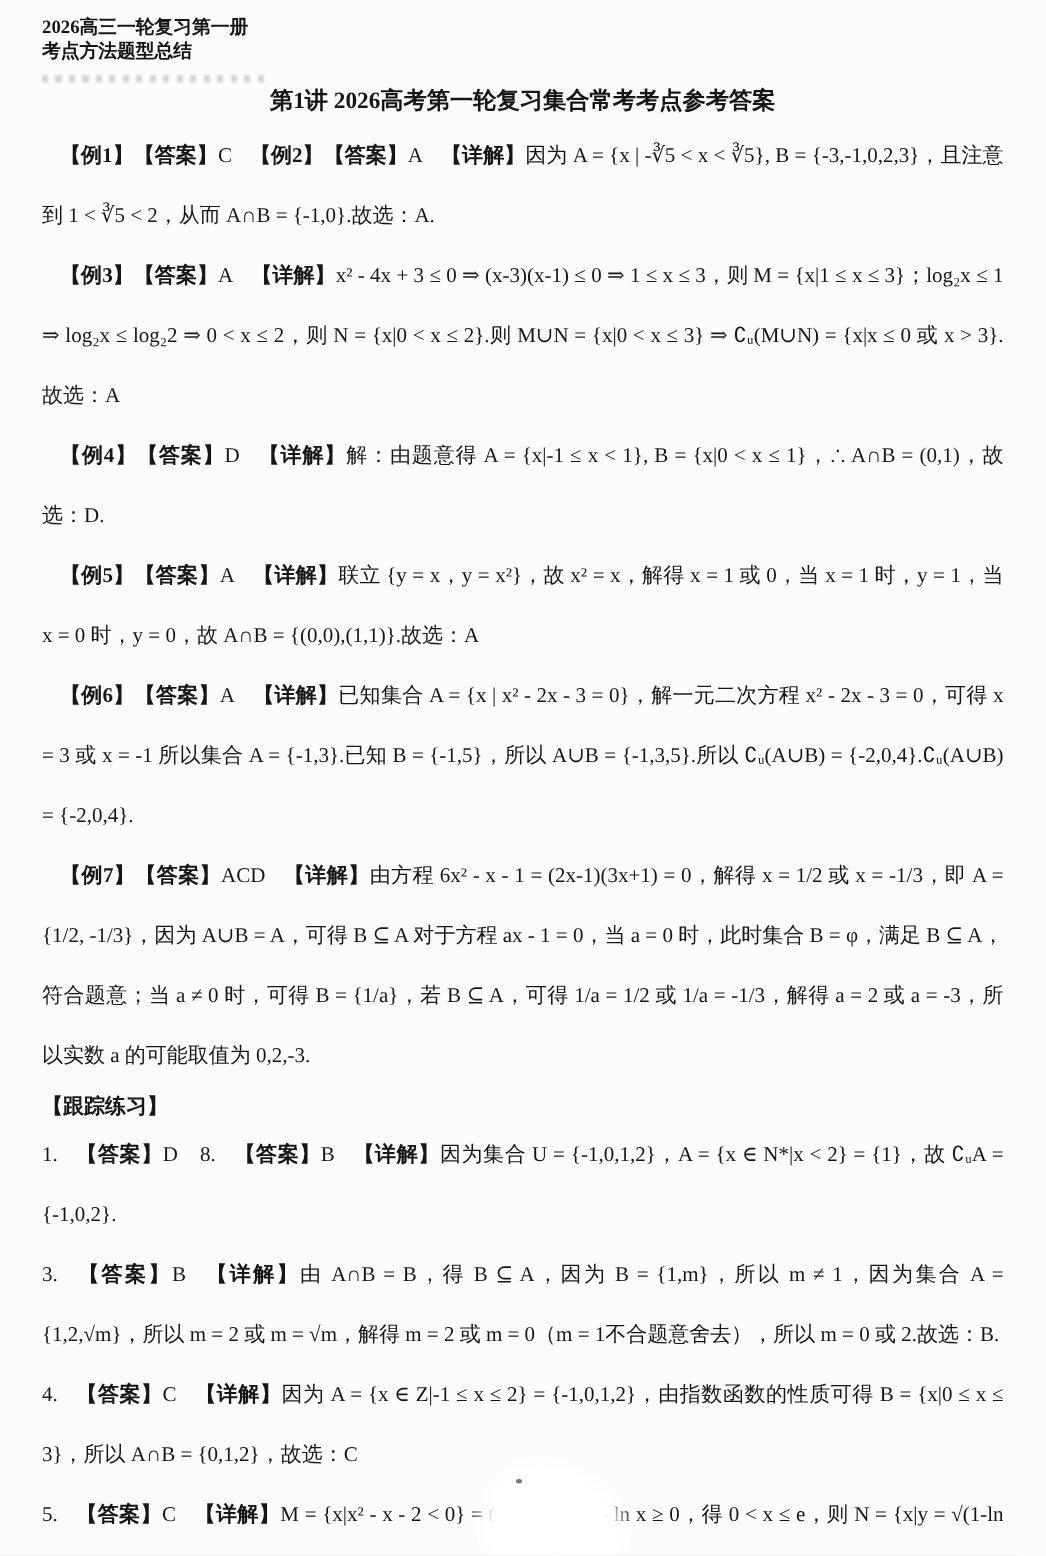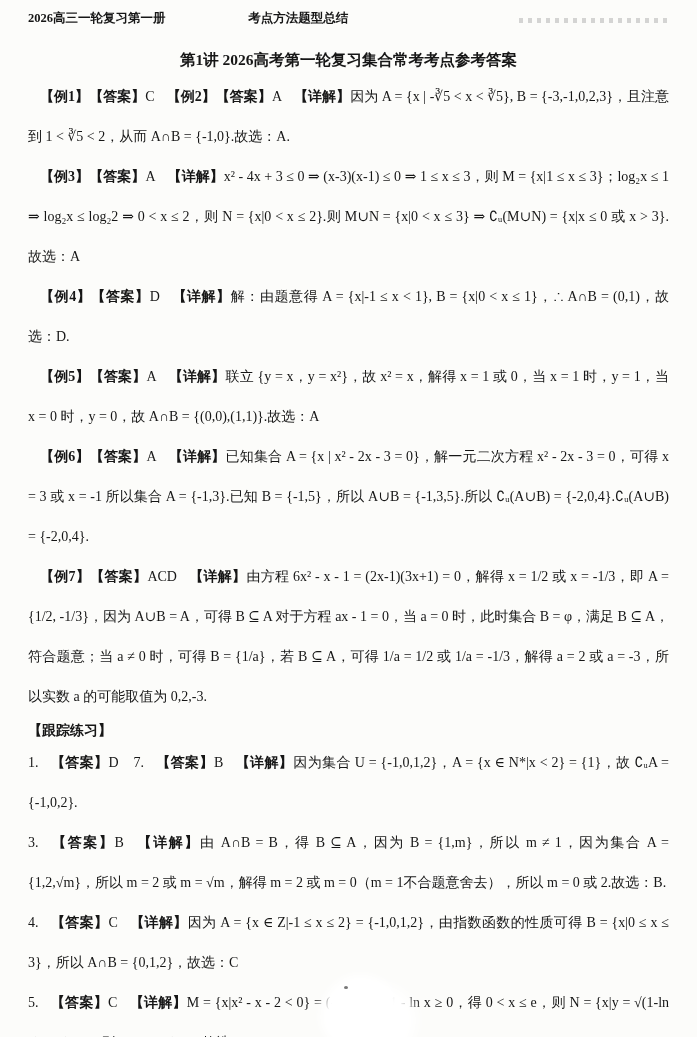--- a/index.html
+++ b/index.html
@@ -9,33 +9,33 @@
     margin:0 auto;
     background:#fcfcfa;
     box-sizing:border-box;
     padding:10px 28px 0 28px;
     overflow:hidden;
     font-family:"Liberation Serif","DejaVu Serif",serif;
     color:#161616;
   }
   .hdr{
     display:flex;align-items:flex-start;
-    font-weight:700;font-size:12.5px;line-height:16px;
+    font-weight:700;font-size:12.5px;line-height:16px;flex-direction:column;
   }
   .hdr .hl{flex:1.1;text-align:left;}
   .hdr .hc{flex:1;text-align:left;white-space:nowrap;}
   .hdr .hr{flex:1.1;display:flex;justify-content:flex-end;padding-top:8px;}
   .faint-marks{
     width:150px;height:5px;opacity:.4;
     background:repeating-linear-gradient(90deg,#9a9a9a 0 4px,transparent 4px 9px);
     filter:blur(.6px);
   }
   .title{
     text-align:center;font-weight:700;font-size:15.5px;
-    margin:23px 0 6px 0;line-height:22px;
+    margin:2px 0 6px 0;line-height:22px;
   }
   .intro{font-weight:700;font-size:14px;line-height:23px;margin:0;}
   .sec-head{font-weight:700;font-size:14px;line-height:24px;margin:2px 0 0 0;}
   .para{
     font-size:14px;line-height:40px;margin:0;
     text-align:justify;
   }
   .para .seg{font-weight:400;}
   .para .seg.bold{font-weight:700;margin-left:12px;}
   .smudge{
@@ -67,20 +67,20 @@
 
   <p class="para"><span class="seg bold">【例1】【答案】</span><span class="seg">C</span><span class="seg bold">【例2】【答案】</span><span class="seg">A</span><span class="seg bold">【详解】</span><span class="seg">因为 A = {x | -∛5 &lt; x &lt; ∛5}, B = {-3,-1,0,2,3}，且注意到 1 &lt; ∛5 &lt; 2，从而 A∩B = {-1,0}.故选：A.</span></p>
   <p class="para"><span class="seg bold">【例3】【答案】</span><span class="seg">A</span><span class="seg bold">【详解】</span><span class="seg">x² - 4x + 3 ≤ 0 ⇒ (x-3)(x-1) ≤ 0 ⇒ 1 ≤ x ≤ 3，则 M = {x|1 ≤ x ≤ 3}；log₂x ≤ 1 ⇒ log₂x ≤ log₂2 ⇒ 0 &lt; x ≤ 2，则 N = {x|0 &lt; x ≤ 2}.则 M∪N = {x|0 &lt; x ≤ 3} ⇒ ∁ᵤ(M∪N) = {x|x ≤ 0 或 x &gt; 3}.故选：A</span></p>
   <p class="para"><span class="seg bold">【例4】【答案】</span><span class="seg">D</span><span class="seg bold">【详解】</span><span class="seg">解：由题意得 A = {x|-1 ≤ x &lt; 1}, B = {x|0 &lt; x ≤ 1}，∴ A∩B = (0,1)，故选：D.</span></p>
   <p class="para"><span class="seg bold">【例5】【答案】</span><span class="seg">A</span><span class="seg bold">【详解】</span><span class="seg">联立 {y = x，y = x²}，故 x² = x，解得 x = 1 或 0，当 x = 1 时，y = 1，当 x = 0 时，y = 0，故 A∩B = {(0,0),(1,1)}.故选：A</span></p>
   <p class="para"><span class="seg bold">【例6】【答案】</span><span class="seg">A</span><span class="seg bold">【详解】</span><span class="seg">已知集合 A = {x | x² - 2x - 3 = 0}，解一元二次方程 x² - 2x - 3 = 0，可得 x = 3 或 x = -1 所以集合 A = {-1,3}.已知 B = {-1,5}，所以 A∪B = {-1,3,5}.所以 ∁ᵤ(A∪B) = {-2,0,4}.∁ᵤ(A∪B) = {-2,0,4}.</span></p>
   <p class="para"><span class="seg bold">【例7】【答案】</span><span class="seg">ACD</span><span class="seg bold">【详解】</span><span class="seg">由方程 6x² - x - 1 = (2x-1)(3x+1) = 0，解得 x = 1/2 或 x = -1/3，即 A = {1/2, -1/3}，因为 A∪B = A，可得 B ⊆ A 对于方程 ax - 1 = 0，当 a = 0 时，此时集合 B = φ，满足 B ⊆ A，符合题意；当 a ≠ 0 时，可得 B = {1/a}，若 B ⊆ A，可得 1/a = 1/2 或 1/a = -1/3，解得 a = 2 或 a = -3，所以实数 a 的可能取值为 0,2,-3.</span></p>
 
   <p class="sec-head">【跟踪练习】</p>
 
-  <p class="para"><span class="seg">1.</span><span class="seg bold">【答案】</span><span class="seg">D　7.</span><span class="seg bold">【答案】</span><span class="seg">B</span><span class="seg bold">【详解】</span><span class="seg">因为集合 U = {-1,0,1,2}，A = {x ∈ N*|x &lt; 2} = {1}，故 ∁ᵤA = {-1,0,2}.</span></p>
+  <p class="para"><span class="seg">1.</span><span class="seg bold">【答案】</span><span class="seg">D　8.</span><span class="seg bold">【答案】</span><span class="seg">B</span><span class="seg bold">【详解】</span><span class="seg">因为集合 U = {-1,0,1,2}，A = {x ∈ N*|x &lt; 2} = {1}，故 ∁ᵤA = {-1,0,2}.</span></p>
   <p class="para"><span class="seg">3.</span><span class="seg bold">【答案】</span><span class="seg">B</span><span class="seg bold">【详解】</span><span class="seg">由 A∩B = B，得 B ⊆ A，因为 B = {1,m}，所以 m ≠ 1，因为集合 A = {1,2,√m}，所以 m = 2 或 m = √m，解得 m = 2 或 m = 0（m = 1不合题意舍去），所以 m = 0 或 2.故选：B.</span></p>
   <p class="para"><span class="seg">4.</span><span class="seg bold">【答案】</span><span class="seg">C</span><span class="seg bold">【详解】</span><span class="seg">因为 A = {x ∈ Z|-1 ≤ x ≤ 2} = {-1,0,1,2}，由指数函数的性质可得 B = {x|0 ≤ x ≤ 3}，所以 A∩B = {0,1,2}，故选：C</span></p>
   <p class="para"><span class="seg">5.</span><span class="seg bold">【答案】</span><span class="seg">C</span><span class="seg bold">【详解】</span><span class="seg">M = {x|x² - x - 2 &lt; 0} = (-1,2)，由 1 - ln x ≥ 0，得 0 &lt; x ≤ e，则 N = {x|y = √(1-ln x)} = (0,e]，则 M∪N = (-1,e].故选：C.</span></p>
 
   <div class="smudge"></div>
   <div class="smudge-dot"></div>
 </div>
 
 </body></html>

